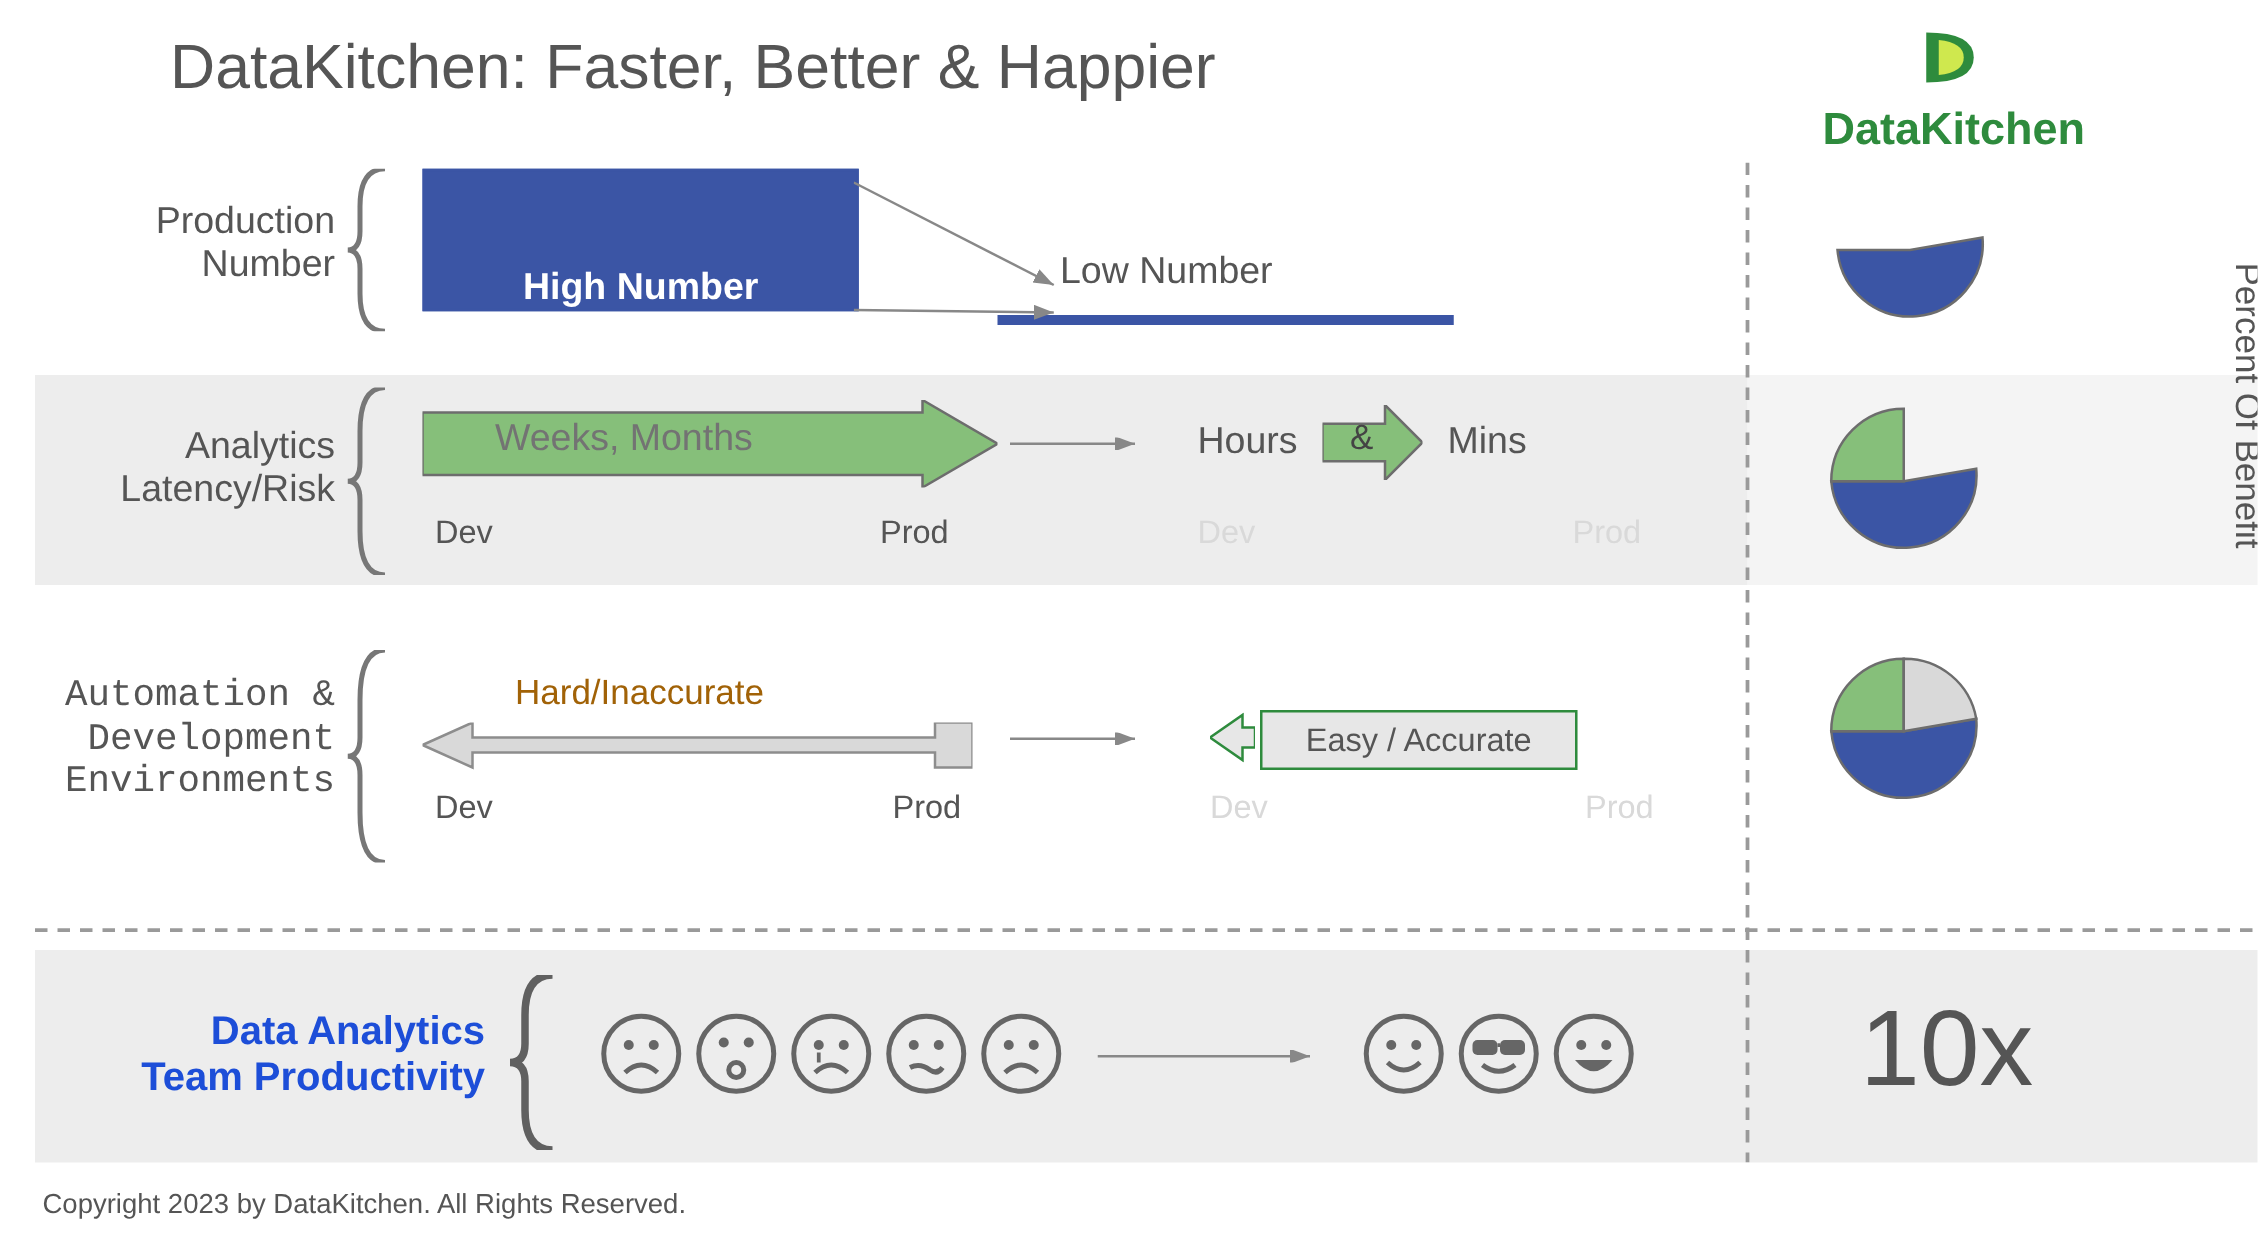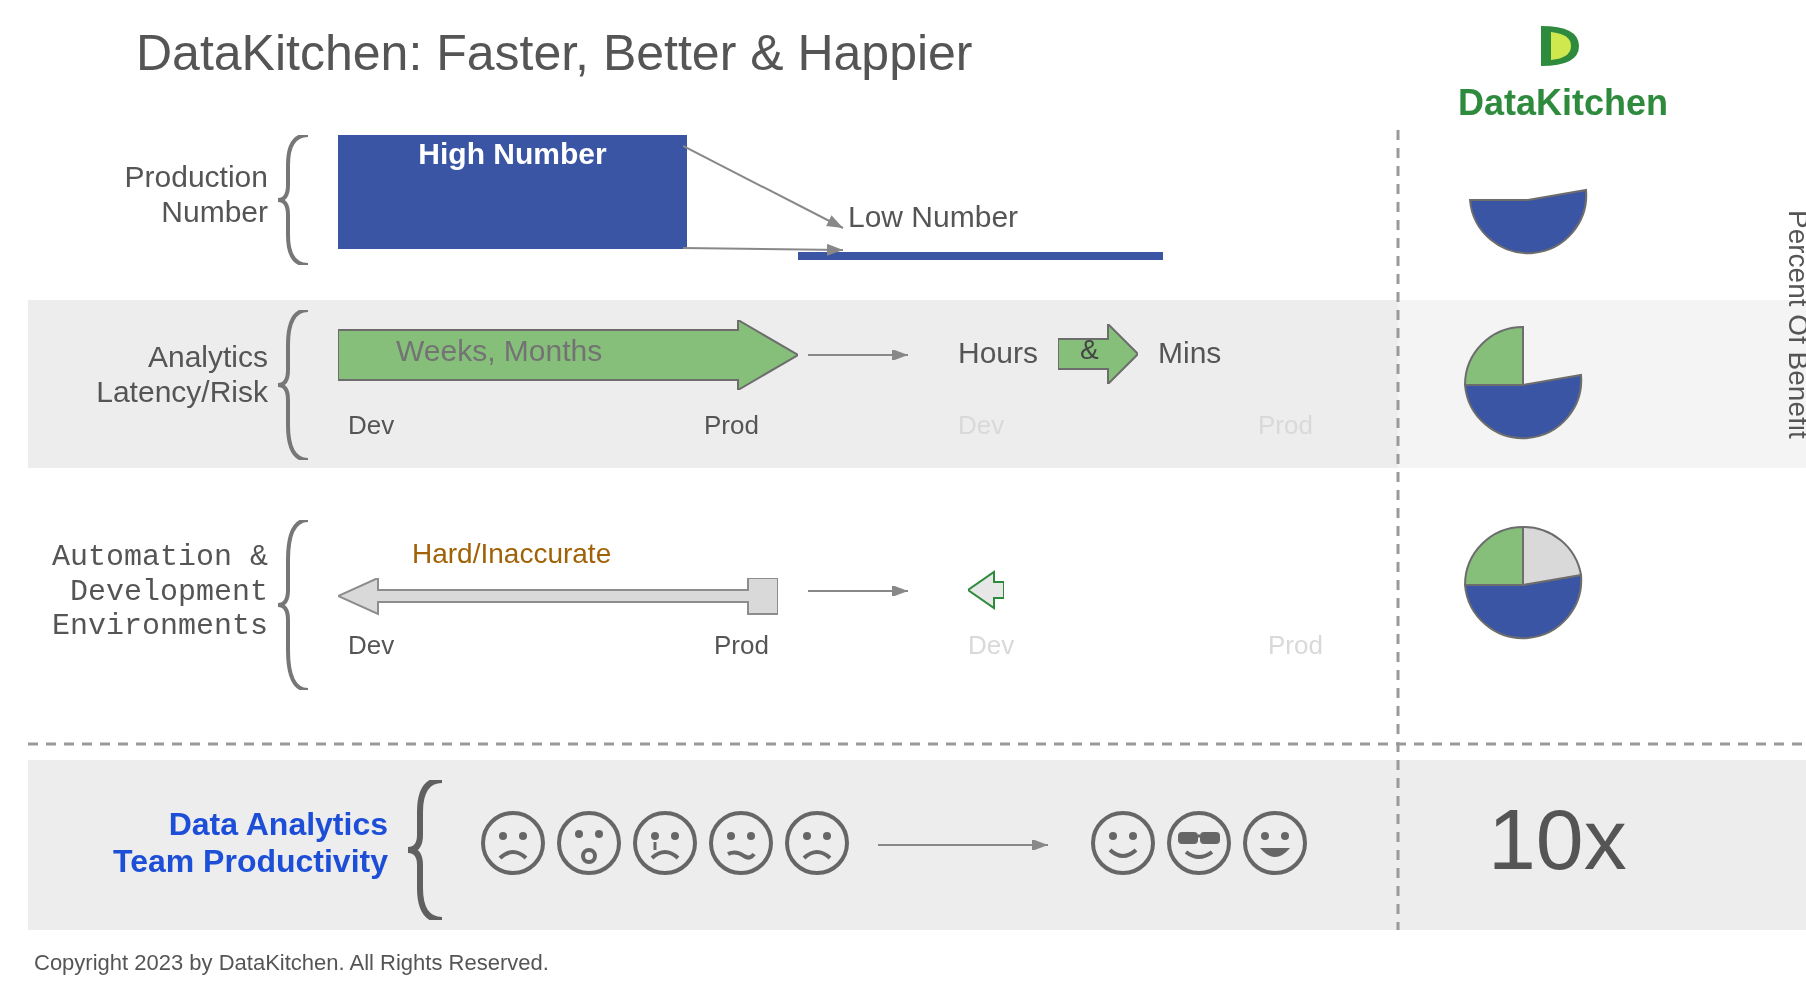--- a/index.html
+++ b/index.html
@@ -4,21 +4,21 @@
 <style>
   html,body{margin:0;padding:0;background:#fff;font-family:"Segoe UI","Helvetica Neue",Arial,sans-serif;color:#555;}
   #stage{position:relative;width:1806px;height:992px;background:#fff;overflow:hidden;margin-left:28px;}
   .abs{position:absolute;}
   .title{font-size:50px;color:#555;font-weight:400;}
   .row-label{font-size:30px;color:#555;text-align:right;line-height:1.15;}
   .row-label.bold{font-weight:700;color:#1d4ed8;}
   .dev-prod{font-size:26px;color:#555;}
   .dev-prod.ghost{color:#d9d9d9;}
   .mid-label{font-size:30px;color:#555;}
-  .block-blue{background:#3b55a5;border:2px solid #3b55a5;color:#fff;font-weight:700;font-size:30px;display:flex;align-items:flex-start;justify-content:center;}
+  .block-blue{background:#3b55a5;border:2px solid #3b55a5;color:#fff;font-weight:700;font-size:30px;display:flex;align-items:flex-end;justify-content:center;}
   .thin-blue{background:#3b55a5;height:8px;}
   .grey-band{background:#ededed;}
   .easy-box{background:#e7e7e7;border:2px solid #2e8b3d;color:#555;font-size:26px;display:flex;align-items:center;justify-content:center;}
   .ten-x{font-size:86px;color:#555;font-weight:400;}
   .copyright{font-size:22px;color:#555;}
   .benefit-label{font-size:28px;color:#555;writing-mode:vertical-rl;text-orientation:mixed;}
   .logo-text{font-size:36px;font-weight:700;color:#2e8b3d;}
 </style>
 </head>
 <body>
@@ -136,20 +136,23 @@
         <marker id="ah3" markerWidth="10" markerHeight="10" refX="8" refY="3" orient="auto">
           <path d="M0,0 L8,3 L0,6 Z" fill="#888"></path>
         </marker>
       </defs>
     <line x1="0" y1="5" x2="100" y2="5" stroke="#888" stroke-width="2" marker-end="url(#ah3)"></line>
   </svg>
 
   <svg class="abs" style="left:940px;top:570px;" width="36" height="40">
     <path d="M0 20 L26 2 L26 12 L36 12 L36 28 L26 28 L26 38 Z" fill="#e7e7e7" stroke="#2e8b3d" stroke-width="2"></path>
   </svg>
+  <div class="abs easy-box" style="left:980px;top:568px;width:250px;height:44px;">
+    <span>Easy / Accurate</span>
+  </div>
   <div class="abs dev-prod ghost" style="left:940px;top:630px;">Dev</div>
   <div class="abs dev-prod ghost" style="left:1240px;top:630px;">Prod</div>
 
   <svg class="abs" style="left:1430px;top:520px;" width="140" height="140">
     <path d="M65 65 L123 55 A58 58 0 0 1 7 65 Z" fill="#3b55a5" stroke="#6d6d6d" stroke-width="2"></path>
     <path d="M65 65 L65 7 A58 58 0 0 0 7 65 Z" fill="#86bf7a" stroke="#6d6d6d" stroke-width="2"></path>
     <path d="M65 65 L65 7 A58 58 0 0 1 123 55 Z" fill="#d9d9d9" stroke="#6d6d6d" stroke-width="2"></path>
   </svg>
 
   <div class="abs row-label bold" style="left:60px;top:806px;width:300px;font-size:32px;">

